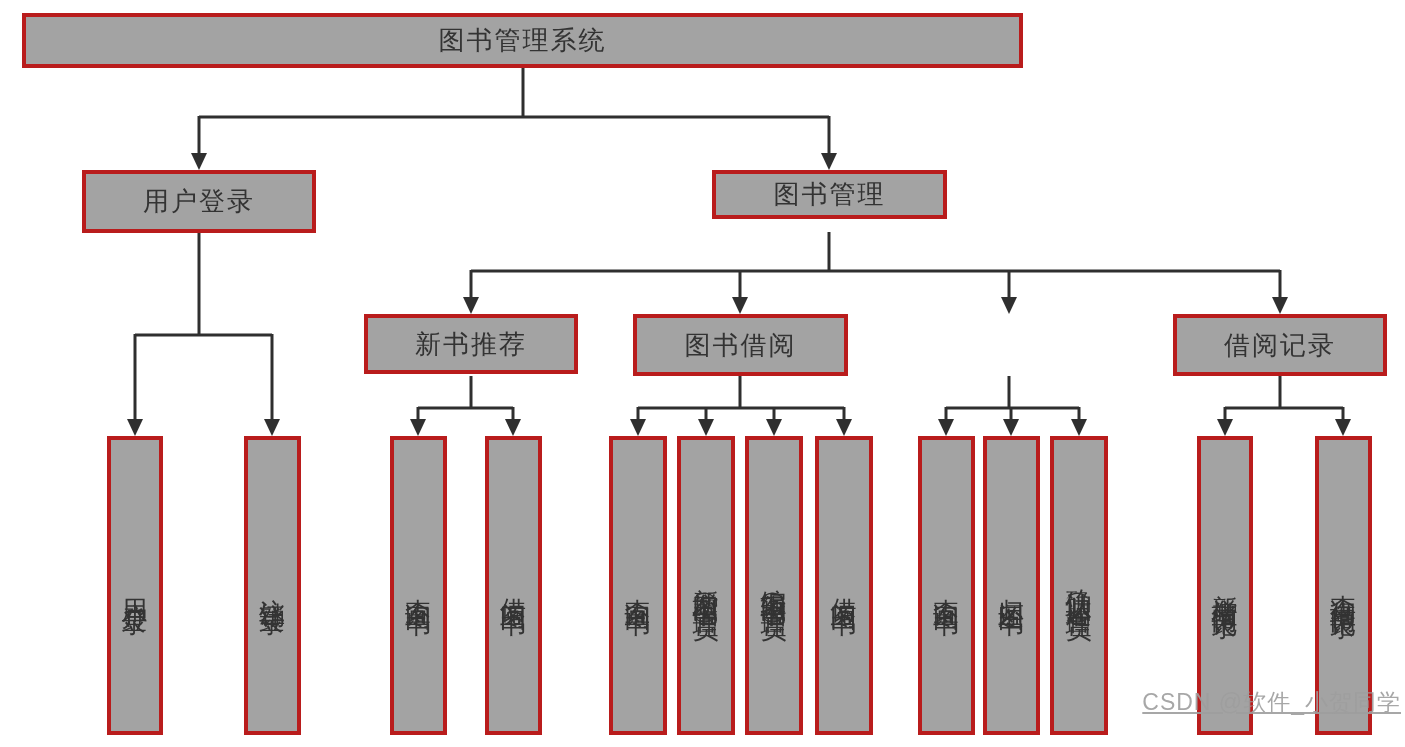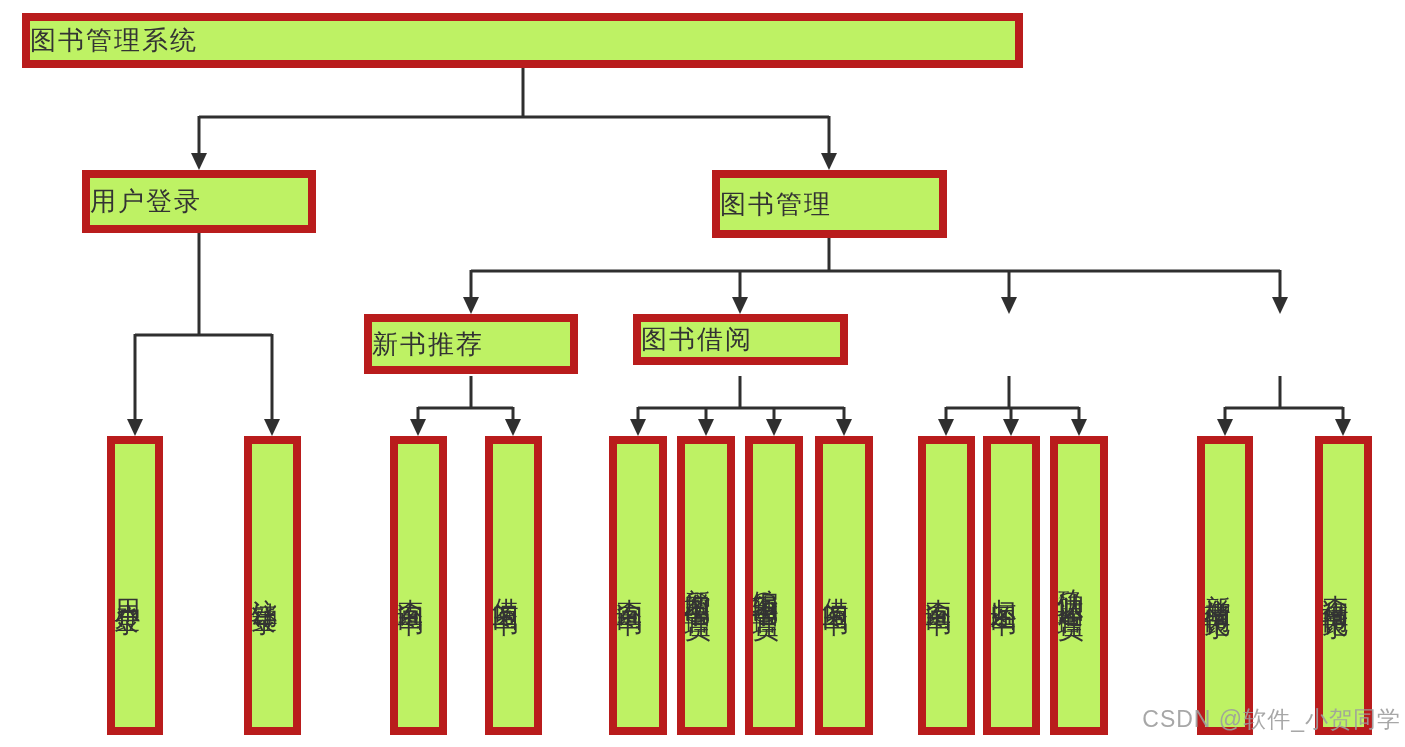--- a/index.html
+++ b/index.html
@@ -17,50 +17,51 @@
   }
   .connectors {
     position: absolute;
     left: 0;
     top: 0;
     z-index: 1;
   }
   .box {
     position: absolute;
     box-sizing: border-box;
-    border: 8px solid #b91c1c;
-    background: #bef264;
+    border: 4px solid #b91c1c;
+    background: #a3a3a3;
     display: flex;
     align-items: center;
-    justify-content: flex-start;
+    justify-content: center;
     z-index: 2;
   }
   .box span {
     color: #333333;
     font-size: 26px;
     letter-spacing: 2px;
     white-space: nowrap;
   }
   .vbox span {
     writing-mode: vertical-rl;
     text-orientation: mixed;
     letter-spacing: 4px;
     line-height: 1;
     white-space: normal;
   }
   .watermark {
     position: absolute;
     right: 4px;
-    top: 704px;
+    top: 687px;
     z-index: 3;
     color: #9e9e9e;
     font-size: 23px;
     letter-spacing: 1px;
     opacity: 0.9;
     white-space: nowrap;
+    text-decoration: underline;
   }
 </style>
 </head>
 <body>
 
 <div class="canvas">
 
   <svg class="connectors" width="1405" height="747" viewBox="0 0 1405 747">
     <g stroke="#2f2f2f" stroke-width="3" fill="none">
 
@@ -130,29 +131,32 @@
     </g>
   </svg>
 
   <div class="box" style="left:22px; top:13px; width:1001px; height:55px;">
     <span>图书管理系统</span>
   </div>
 
   <div class="box" style="left:82px; top:170px; width:234px; height:63px;">
     <span>用户登录</span>
   </div>
-  <div class="box" style="left:712px; top:170px; width:235px; height:68px;">
+  <div class="box" style="left:712px; top:170px; width:235px; height:49px;">
     <span>图书管理</span>
   </div>
 
   <div class="box" style="left:364px; top:314px; width:214px; height:60px;">
     <span>新书推荐</span>
   </div>
-  <div class="box" style="left:633px; top:314px; width:215px; height:51px;">
+  <div class="box" style="left:633px; top:314px; width:215px; height:62px;">
     <span>图书借阅</span>
+  </div>
+  <div class="box" style="left:1173px; top:314px; width:214px; height:62px;">
+    <span>借阅记录</span>
   </div>
 
   <div class="box vbox" style="left:107px; top:436px; width:56px; height:299px;">
     <span>用户登录</span>
   </div>
   <div class="box vbox" style="left:244px; top:436px; width:57px; height:299px;">
     <span>注销登录</span>
   </div>
 
   <div class="box vbox" style="left:390px; top:436px; width:57px; height:299px;">

